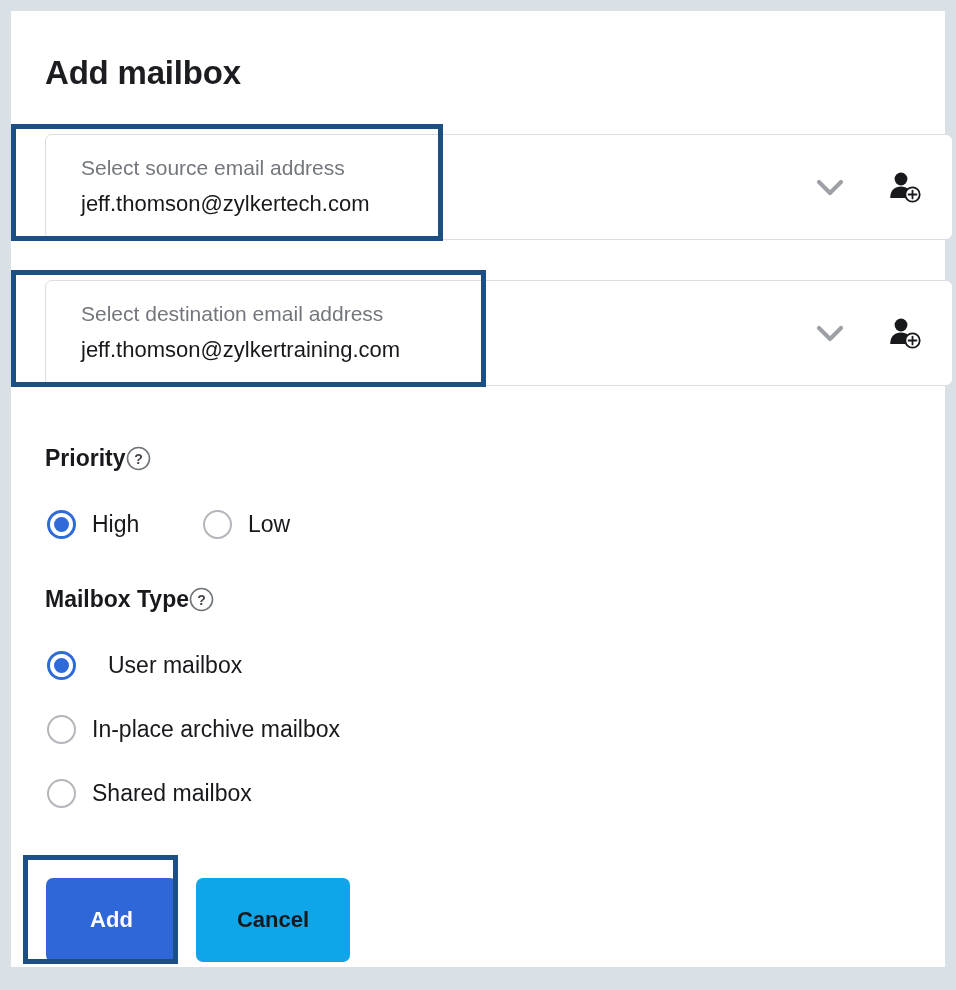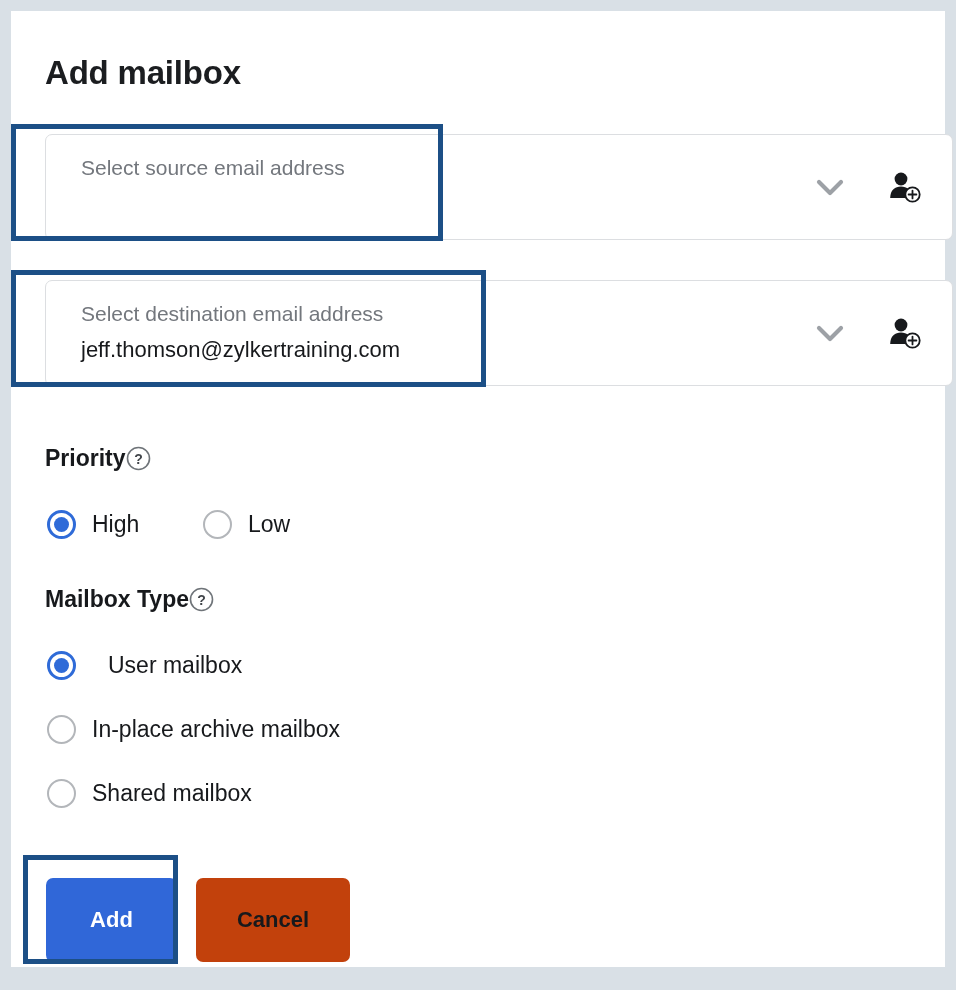--- a/index.html
+++ b/index.html
@@ -193,35 +193,36 @@
     width: 131px;
     height: 84px;
     background: #3067d8;
     color: #ffffff;
   }
   #cancel-button {
     left: 185px;
     top: 867px;
     width: 154px;
     height: 84px;
-    background: #c2410c;
+    background: #0ea5e9;
     color: #17191c;
   }
 </style>
 </head>
 <body>
 
 <div id="app-frame">
   <div id="dialog-card">
 
     <div id="page-title">Add mailbox</div>
 
     <div class="field-row" id="source-field-row">
       <div class="select-box">
         <div class="select-label">Select source email address</div>
+        <div class="select-value">jeff.thomson@zylkertech.com</div>
         <span class="chevron-icon">
           <svg width="28" height="20" viewBox="0 0 28 20">
             <path d="M3 4 L14 15 L25 4" fill="none" stroke="#9da1a6" stroke-width="4.2" stroke-linecap="round" stroke-linejoin="round"></path>
           </svg>
         </span>
       </div>
       <span class="add-user-icon">
         <svg width="34" height="34" viewBox="0 0 34 34">
           <circle cx="13" cy="9" r="6.4" fill="#17191c"></circle>
           <path d="M2.2 28 C2.2 19.6 7.2 16.4 13 16.4 C18.8 16.4 23.8 19.6 23.8 28 Z" fill="#17191c"></path>

